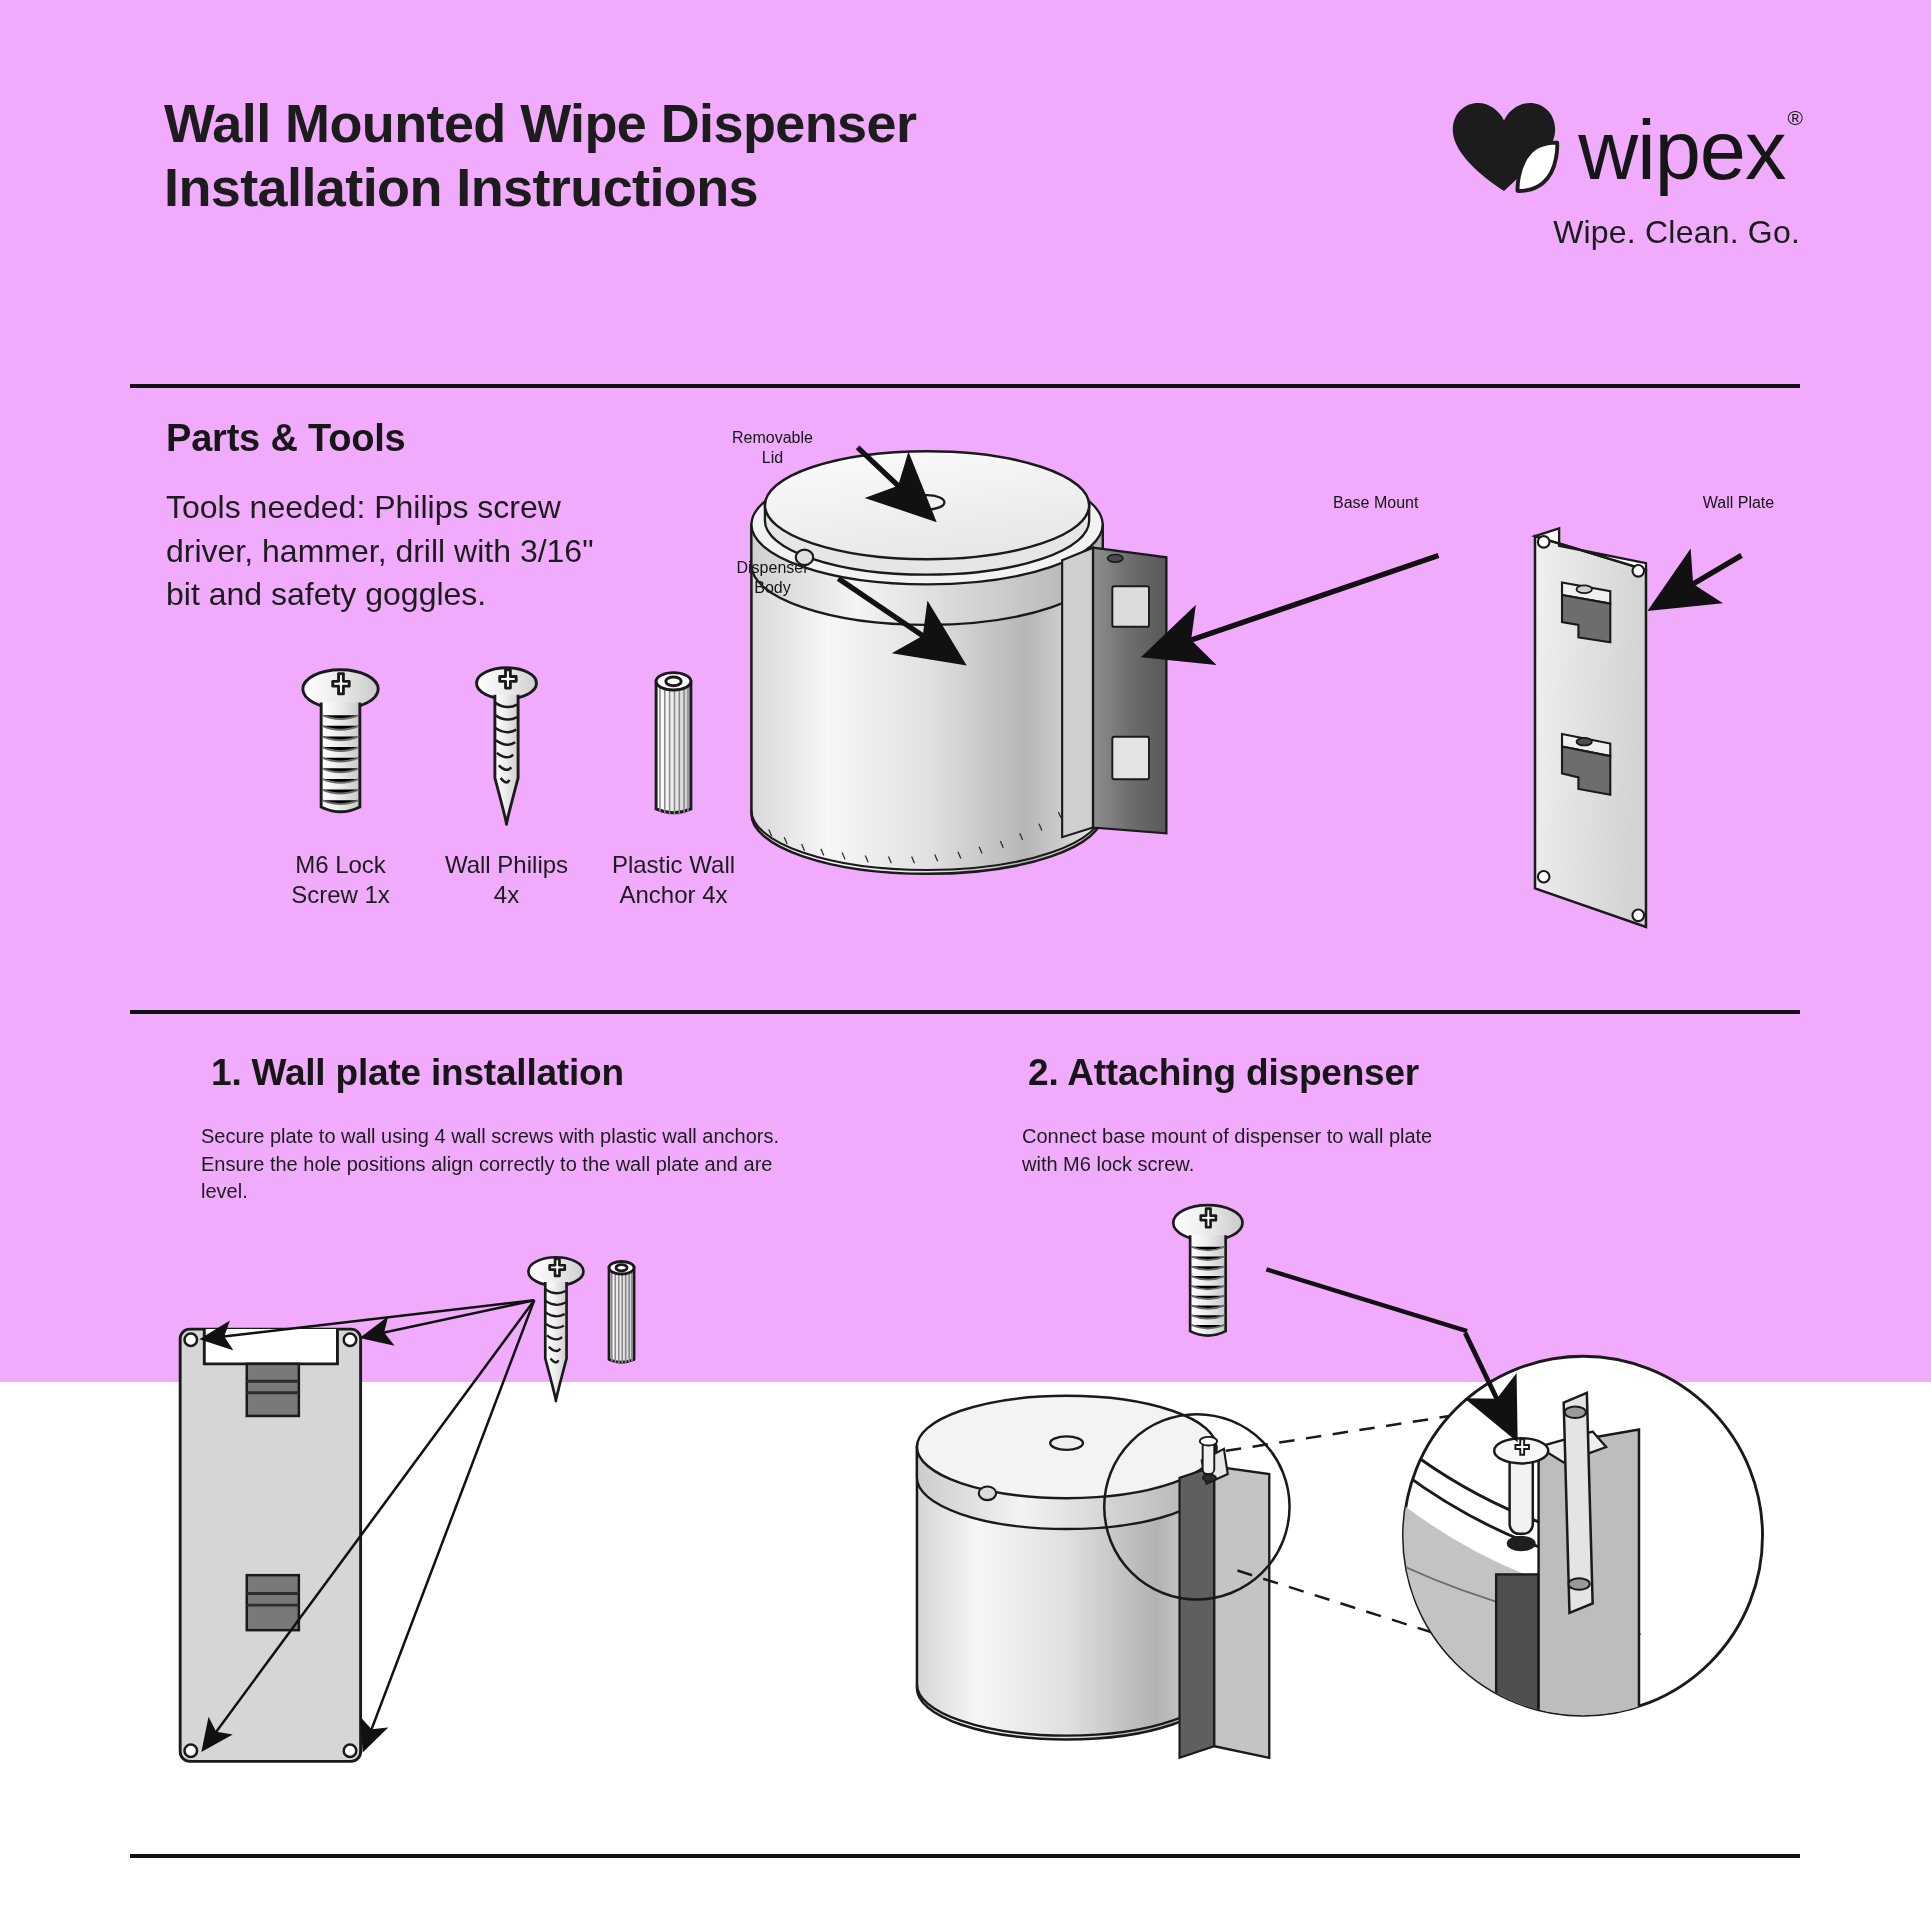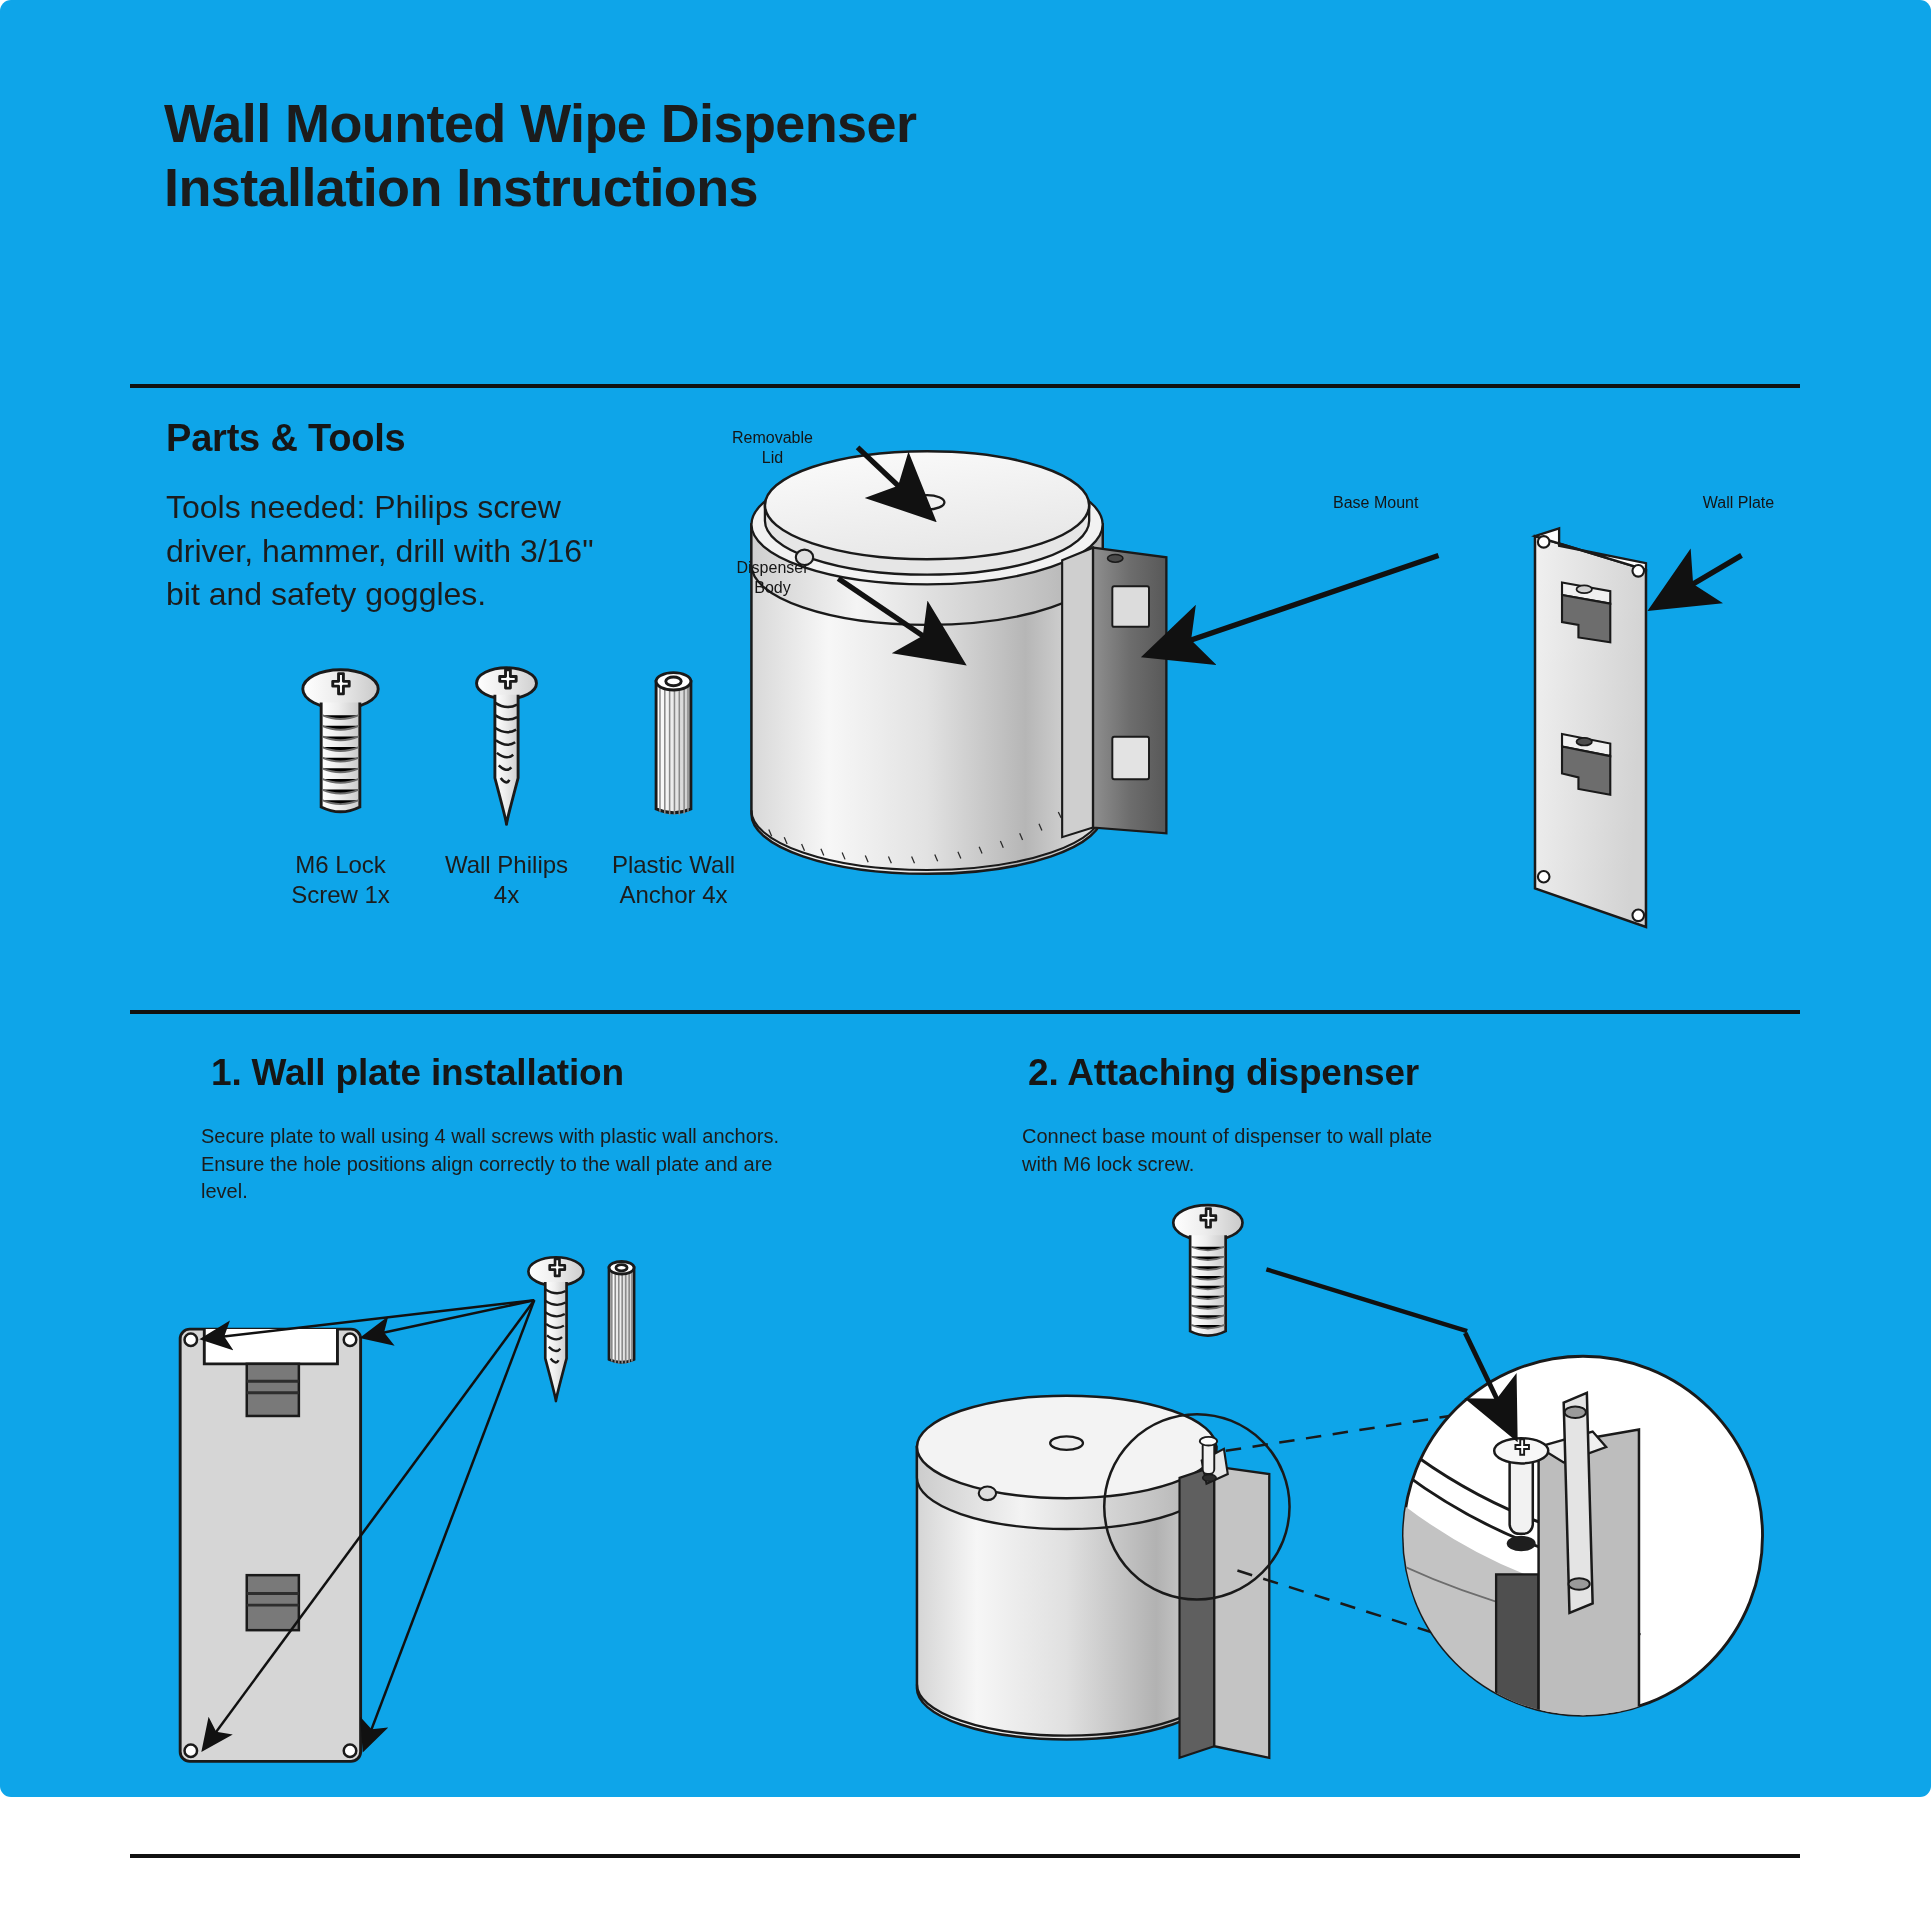--- a/index.html
+++ b/index.html
@@ -1,18 +1,18 @@
 <!DOCTYPE html>
 <html><head>
 <meta charset="utf-8">
 <style>
   html,body{margin:0;padding:0;background:#ffffff;}
   body{width:1931px;height:1931px;overflow:hidden;
        font-family:"Liberation Sans","DejaVu Sans",sans-serif;color:#1a1a1a;}
-  .page{position:relative;width:1931px;height:1797px;background:#0ea5e9;border-radius:11px;}
+  .page{position:relative;width:1931px;height:1382px;background:#f0abfc;}
 
   
   .header{position:absolute;left:130px;top:92px;width:1670px;height:193px;}
   .title{position:absolute;left:34px;top:0;width:1014px;
          font-size:54px;font-weight:bold;line-height:1.18;letter-spacing:-0.6px;color:#1c1c1c;}
   .title .l2{display:block;}
   .brand{position:absolute;right:0;top:7.7px;width:599px;height:183px;}
   .brand-row{display:flex;align-items:center;justify-content:flex-end;gap:17.4px;}
   .brand-mark{width:114px;height:93px;flex:0 0 auto;}
   .wordmark{font-size:83px;font-weight:normal;letter-spacing:-1px;line-height:1;
@@ -64,20 +64,32 @@
 <body>
 
 <div class="page">
 
   <div class="header">
     <div class="title">
       <span>Wall Mounted Wipe Dispenser</span>
       <span class="l2">Installation Instructions</span>
     </div>
 
+    <div class="brand">
+      <div class="brand-row">
+        <span class="brand-mark">
+          <svg viewBox="0 0 118 96" width="114" height="93" aria-hidden="true">
+            <path d="M59 94 C59 94 6 62 6 31 C6 13 19 3 32 3 C44 3 54 11 59 21 C64 11 74 3 86 3 C99 3 112 13 112 31 C112 38 109 45 104 52 L59 94 Z" fill="#1c1c1c"></path>
+            <path d="M114 44 C114 44 116 72 99 86 C88 95 73 94 73 94 C73 94 72 68 87 53 C97 43 114 44 114 44 Z" fill="#ffffff" stroke="#1c1c1c" stroke-width="4" stroke-linejoin="round"></path>
+          </svg>
+        </span>
+        <span class="wordmark"><span>wipex</span><span class="regmark">®</span></span>
+      </div>
+      <div class="tagline">Wipe. Clean. Go.</div>
+    </div>
   </div>
 
   <div class="rule r1"></div>
   <div class="rule r2"></div>
   <div class="rule r3"></div>
 
   <div class="parts-head">Parts &amp; Tools</div>
   <div class="parts-body">Tools needed: Philips screw driver, hammer, drill with 3/16" bit and safety goggles.</div>
 
   <div class="parts-row">

